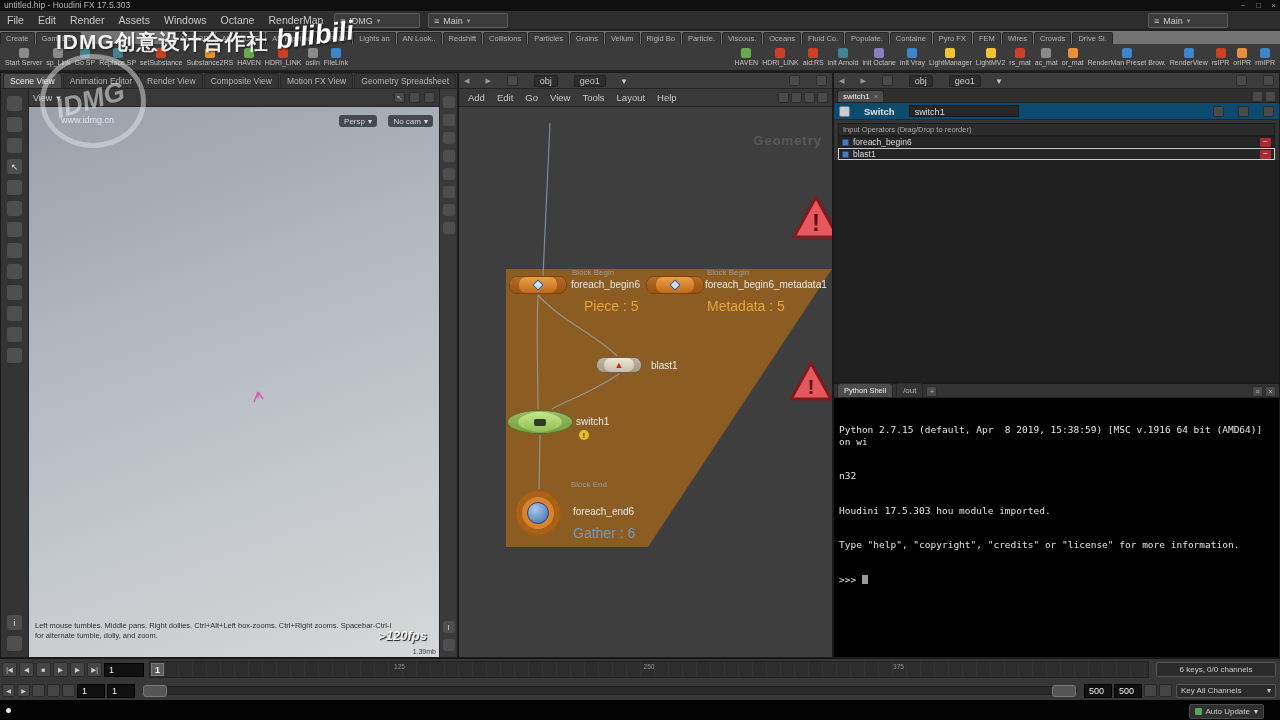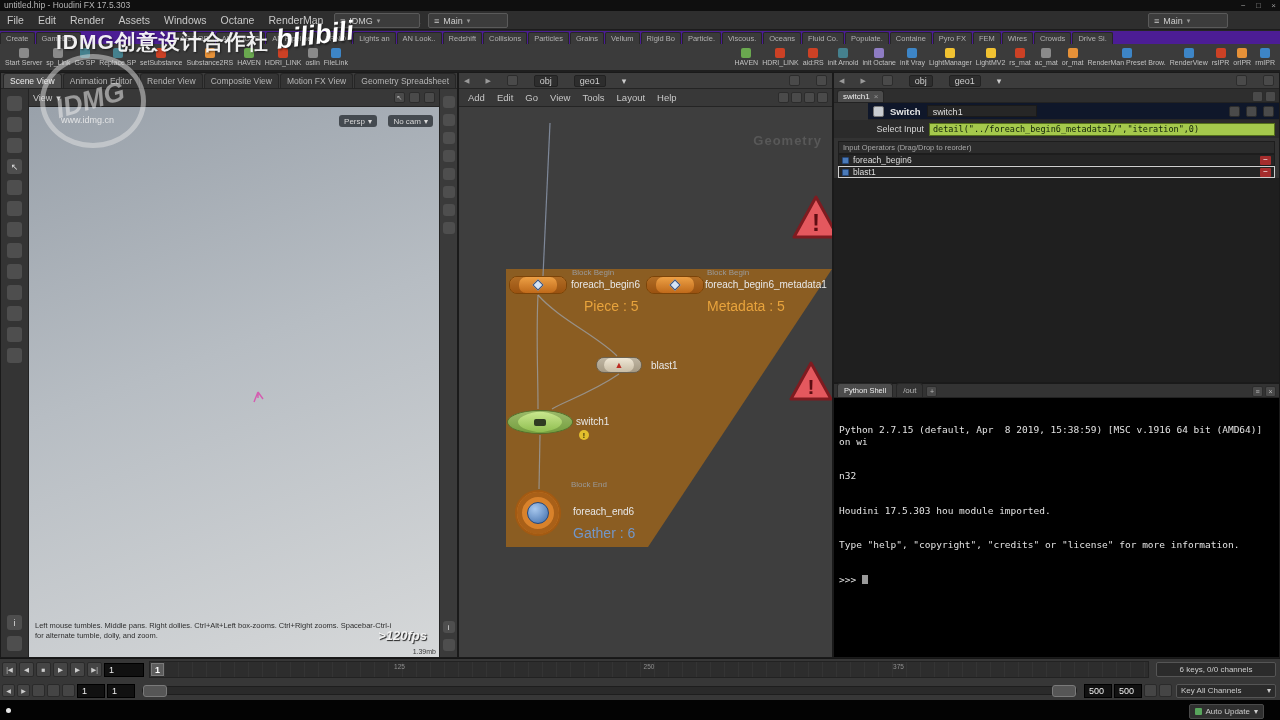--- a/index.html
+++ b/index.html
@@ -14,21 +14,21 @@
   .winbtns span { margin-left:8px; font-size:8px; color:#999; }
 
   .menubar { position:absolute; top:11px; left:0; width:100%; height:19px; background:#2e2e2e;
              border-bottom:1px solid #1c1c1c; display:flex; align-items:center; }
   .menu-item { padding:0 7px; font-size:10.5px; color:#c8c8c8; }
   .shelfset { position:absolute; top:13px; height:15px; background:#3c3c3c; border:1px solid #5a5a5a;
               border-radius:2px; font-size:9px; color:#ccc; display:flex; align-items:center;
               gap:4px; padding:0 5px; }
   .shelfset .dd { color:#999; font-size:7px; }
 
-  .shelftabs { position:absolute; top:31px; left:0; width:100%; height:13px; background:#4c1d95;
+  .shelftabs { position:absolute; top:31px; left:0; width:100%; height:13px; background:#737373;
                display:flex; align-items:flex-end; overflow:hidden; }
   .shelftab { font-size:7.5px; color:#b0b0b0; padding:1px 5px; background:#3a3a3a;
               border:1px solid #262626; border-bottom:none; border-radius:2px 2px 0 0;
               margin-right:1px; white-space:nowrap; }
   .tabspacer { width:92px; }
 
   .shelftools { position:absolute; top:44px; left:0; width:100%; height:28px; background:#3b3b3b;
                 border-bottom:2px solid #1f1f1f; display:flex; align-items:center; padding:0 3px;
                 overflow:hidden; }
   .tool { display:flex; flex-direction:column; align-items:center; margin:0 2px; font-size:7px;
@@ -105,22 +105,22 @@
   .sub-orange { color:#e8a33c; } .sub-blue { color:#7296c8; }
   .clipw { max-width:128px; overflow:hidden; }
   .warnbadge { position:absolute; width:10px; height:10px; border-radius:50%; background:#e3bf2d;
                color:#2c2406; font-size:7px; font-weight:bold; display:flex; align-items:center;
                justify-content:center; z-index:3; }
 
   
   .ptabrow { height:14px; background:#2e2e2e; border-bottom:1px solid #222; display:flex;
              align-items:flex-end; padding:0 3px; gap:2px; }
   .ptabrow .ptab { font-size:8px; padding:1px 5px; display:flex; gap:4px; align-items:center; }
-  .param-head { height:17px; background:#0f172a; border-bottom:1px solid #262626; display:flex;
-                align-items:center; gap:6px; padding:0 5px;margin-left:34px; }
+  .param-head { height:17px; background:#0c4a6e; border-bottom:1px solid #262626; display:flex;
+                align-items:center; gap:14px; padding:0 5px; }
   .ptype-icon { width:11px; height:11px; background:#c9cdd2; border-radius:2px; border:1px solid #777; }
   .ptype { font-size:9.5px; font-weight:bold; color:#e6e6e6; }
   .pname { background:#262626; border:1px solid #1a1a1a; color:#ddd; font-size:9px; padding:0 5px;
            height:12px; line-height:12px; width:110px; }
   .si-row { height:18px; display:flex; align-items:center; gap:5px; padding:0 4px; background:#2b2b2b; }
   .si-label { width:86px; text-align:right; font-size:9px; color:#d5d5d5; }
   .si-field { flex:1; background:#a5c94c; border:1px solid #55701c; color:#12230a;
               font-family:"DejaVu Sans Mono", monospace; font-size:8.5px; height:13px;
               line-height:11px; padding:0 3px; white-space:nowrap; overflow:hidden; }
   .ops-header { margin:3px 4px 0; background:#2c2c2c; border:1px solid #1d1d1d; font-size:7.5px;
@@ -541,24 +541,20 @@
     </div>
     <div class="param-head">
       <span class="ptype-icon"></span>
       <span class="ptype">Switch</span>
       <span class="pname">switch1</span>
       <span class="spacer"></span>
       <span class="mini"></span>
       <span class="mini"></span>
       <span class="mini"></span>
     </div>
-    <div class="si-row">
-      <span class="si-label">Select Input</span>
-      <span class="si-field">detail("../foreach_begin6_metadata1/","iteration",0)</span>
-    </div>
     <div class="ops-header">Input Operators (Drag/Drop to reorder)</div>
     <div class="op-row">
       <span class="op-cube"></span>
       <span>foreach_begin6</span>
       <span class="op-del">−</span>
     </div>
     <div class="op-row selected">
       <span class="op-cube"></span>
       <span>blast1</span>
       <span class="op-del">−</span>

